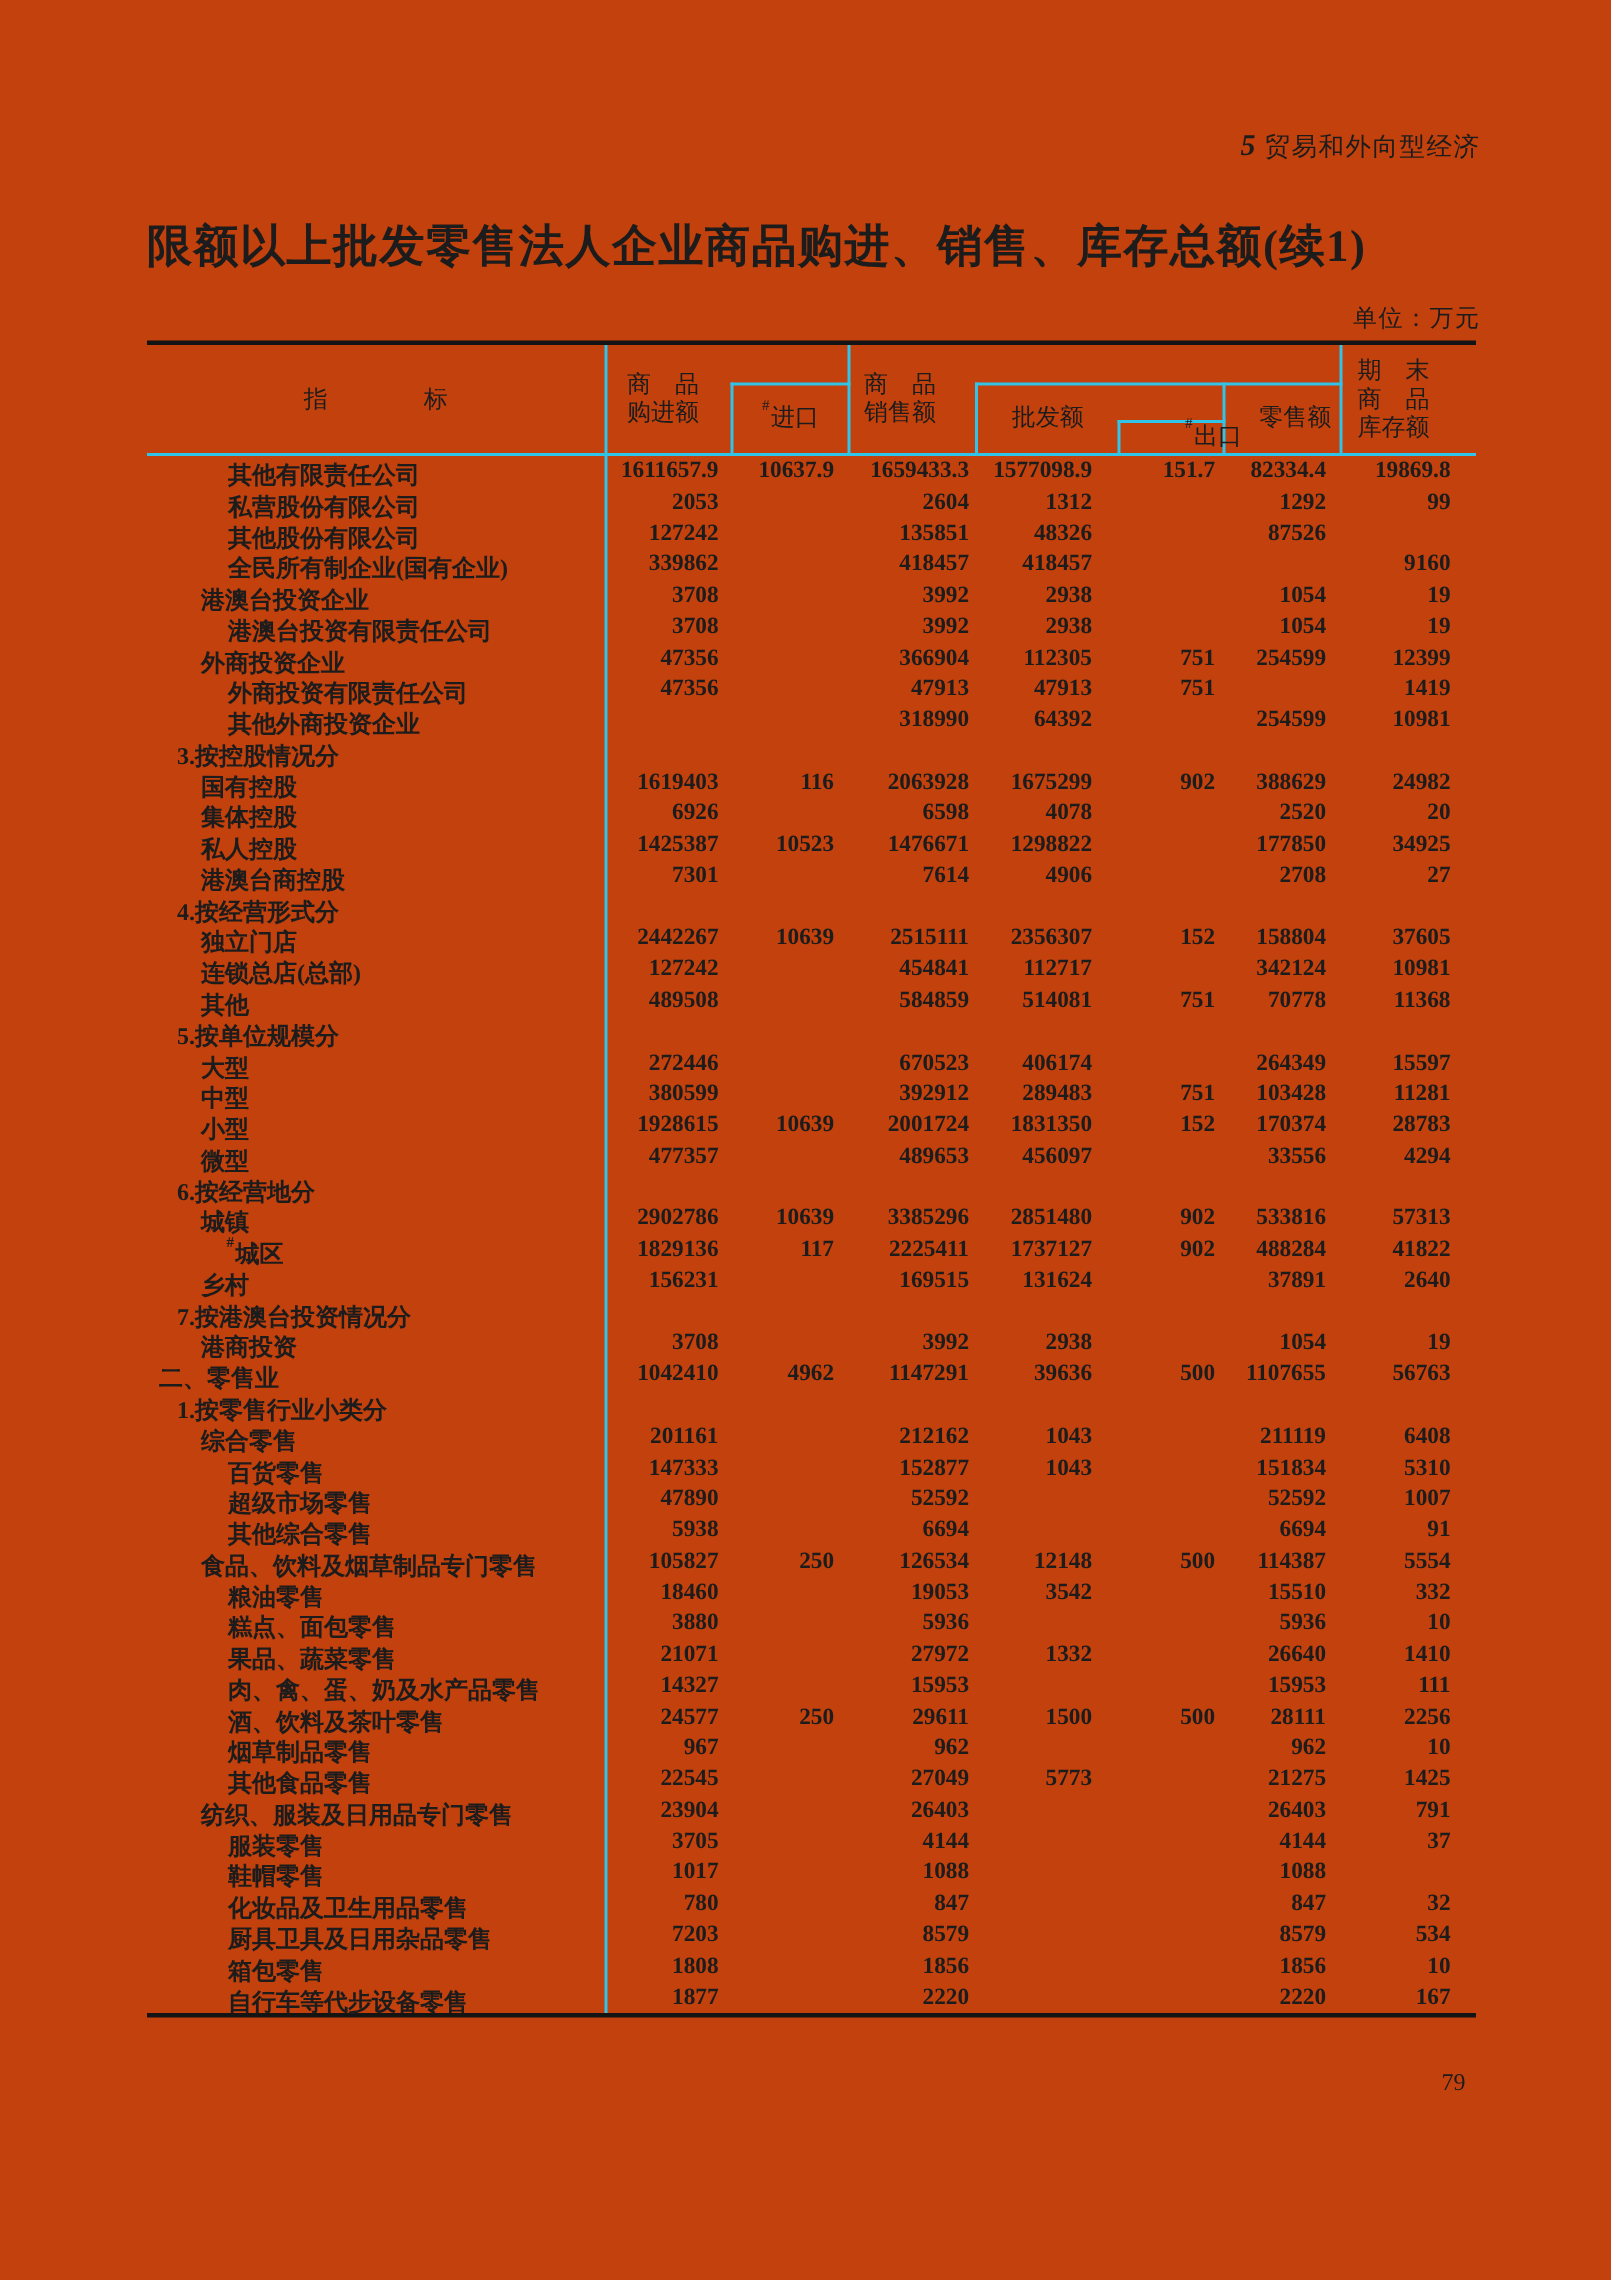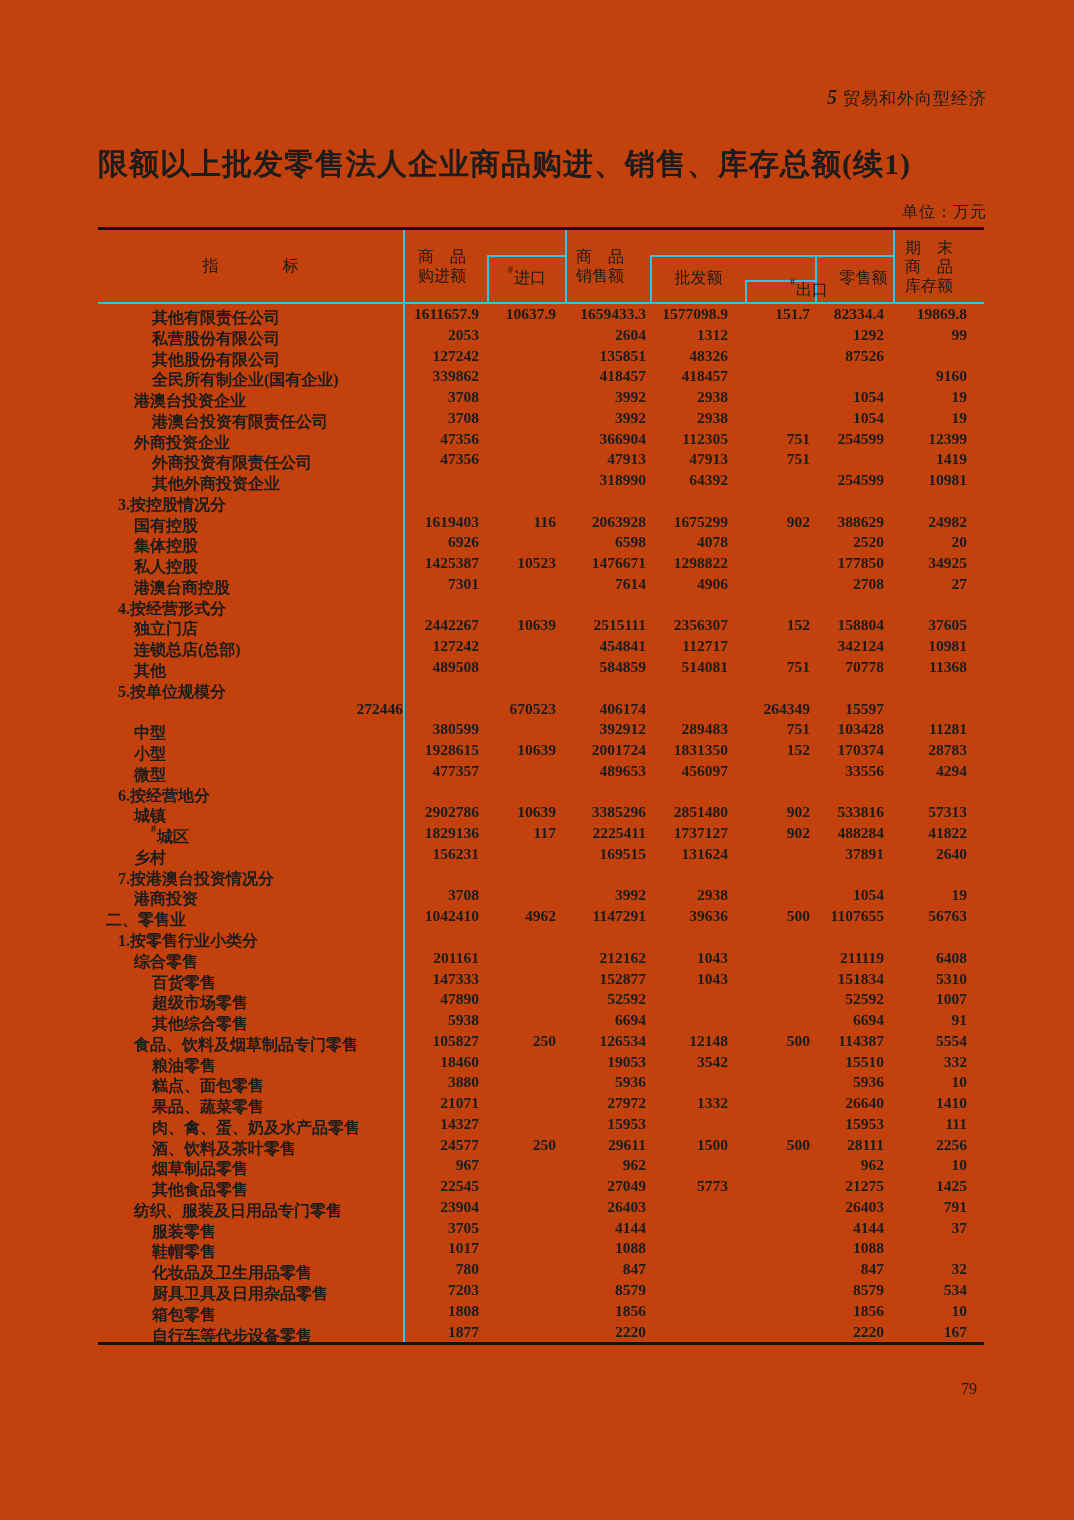--- a/index.html
+++ b/index.html
@@ -317,20 +317,21 @@
     <div class="cell label indent-1"><sup class="hash"></sup><span>5.按单位规模分</span></div>
     <div class="cell num"></div>
     <div class="cell num"></div>
     <div class="cell num"></div>
     <div class="cell num"></div>
     <div class="cell num"></div>
     <div class="cell num"></div>
     <div class="cell num"></div>
   </div>
         <div class="row">
+    <div class="cell label indent-2"><sup class="hash"></sup><span>大型</span></div>
     <div class="cell num">272446</div>
     <div class="cell num"></div>
     <div class="cell num">670523</div>
     <div class="cell num">406174</div>
     <div class="cell num"></div>
     <div class="cell num">264349</div>
     <div class="cell num">15597</div>
   </div>
         <div class="row">
     <div class="cell label indent-2"><sup class="hash"></sup><span>中型</span></div>

